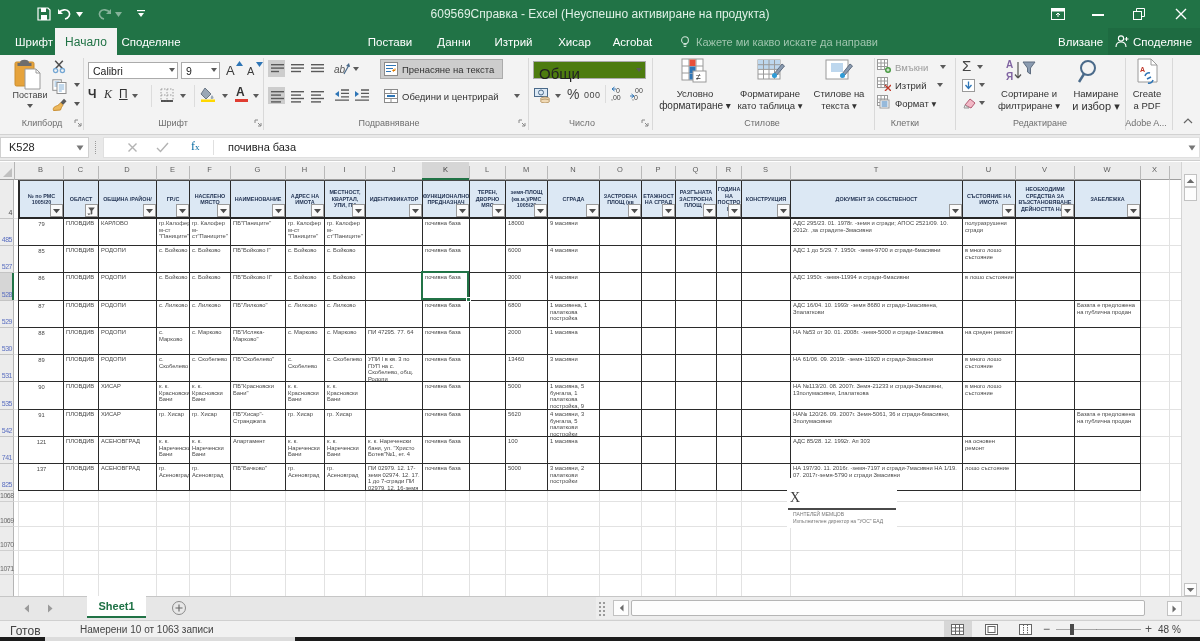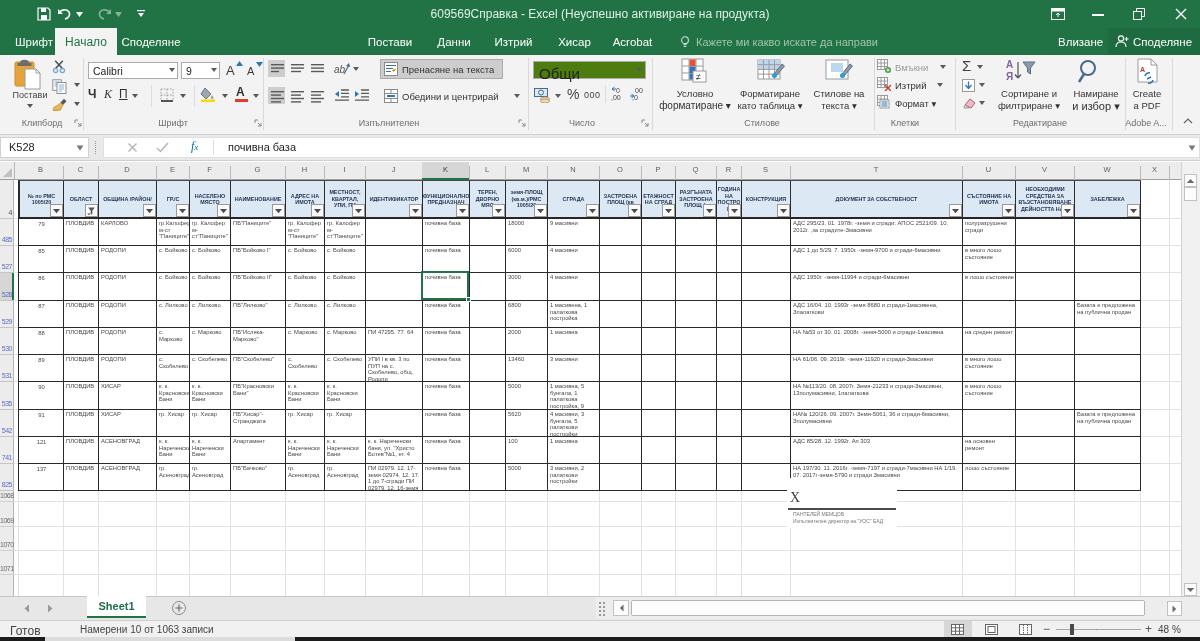--- a/index.html
+++ b/index.html
@@ -82,21 +82,21 @@
     <div class="sep" style="left:83px;top:3px;height:72px"></div>
     <div class="sep" style="left:263px;top:3px;height:72px"></div>
     <div class="sep" style="left:528px;top:3px;height:72px"></div>
     <div class="sep" style="left:652px;top:3px;height:72px"></div>
     <div class="sep" style="left:874px;top:3px;height:72px"></div>
     <div class="sep" style="left:955px;top:3px;height:72px"></div>
     <div class="sep" style="left:1125px;top:3px;height:72px"></div>
     <div class="sep" style="left:1172px;top:3px;height:72px"></div>
     <div class="rlabel" style="left:-13px;top:63px;width:110px">Клипборд</div>
     <div class="rlabel" style="left:118px;top:63px;width:110px">Шрифт</div>
-    <div class="rlabel" style="left:334px;top:63px;width:110px">Изпълнителен</div>
+    <div class="rlabel" style="left:334px;top:63px;width:110px">Подравняване</div>
     <div class="rlabel" style="left:527px;top:63px;width:110px">Число</div>
     <div class="rlabel" style="left:707px;top:63px;width:110px">Стилове</div>
     <div class="rlabel" style="left:850px;top:63px;width:110px">Клетки</div>
     <div class="rlabel" style="left:985px;top:63px;width:110px">Редактиране</div>
     <div class="rlabel" style="left:1091px;top:63px;width:110px">Adobe A...</div>
     <svg class="abs" style="left:74px;top:64px" width="8" height="8" viewBox="0 0 8 8">
       <path d="M1 1 H4 M1 1 V4" stroke="#888" fill="none"></path>
       <path d="M4 4 L7 7 M7 4 V7 H4" stroke="#888" fill="none"></path>
     </svg>
     <svg class="abs" style="left:254px;top:64px" width="8" height="8" viewBox="0 0 8 8">
@@ -396,21 +396,21 @@
     </svg>
     <div class="abs" style="left:95px;top:6px;width:3px;height:13px;border-left:1px dotted #9a9a9a"></div>
     <div class="abs" style="left:103px;top:2px;width:1097px;height:21px;background:#fff;border:1px solid #e0e0e0"></div>
     <div style="position:absolute;left:213px;top:5px;width:1px;height:15px;background:#e0e0e0"></div>
     <svg class="abs" style="left:127px;top:7px" width="11" height="11" viewBox="0 0 11 11">
       <path d="M1.5 1.5 L9.5 9.5 M9.5 1.5 L1.5 9.5" stroke="#b3b3b3" stroke-width="1.4"></path>
     </svg>
     <svg class="abs" style="left:156px;top:7px" width="13" height="11" viewBox="0 0 13 11">
       <path d="M1 6 L4.5 9.5 L12 1" stroke="#b3b3b3" stroke-width="1.4" fill="none"></path>
     </svg>
-    <div class="abs" style="left:191px;top:4px;font-size:12px;font-style:italic;color:#0369a1;font-family:'Liberation Serif',serif">f<span style="font-size:9px">x</span></div>
+    <div class="abs" style="left:191px;top:4px;font-size:12px;color:#0369a1;font-family:'Liberation Serif',serif">f<span style="font-size:9px">x</span></div>
     <div class="abs" style="left:228px;top:6px;font-size:11px;color:#222">почивна база</div>
     <svg class="abs" style="left:1188px;top:10px" width="8" height="6" viewBox="0 0 8 6">
       <path d="M0.5 0.5 h7 l-3.5 5z" fill="#777"></path>
     </svg>
   </div>
 <div style="position:absolute;left:0;top:161px;width:1200px;height:435px;background:#fff;overflow:hidden">
     <div style="position:relative;width:1200px;height:435px;margin-top:-161px">
       <div style="position:absolute;left:14px;top:218px;width:1167px;height:1px;background:#e2e2e2"></div>
       <div style="position:absolute;left:14px;top:245px;width:1167px;height:1px;background:#e2e2e2"></div>
       <div style="position:absolute;left:14px;top:272px;width:1167px;height:1px;background:#e2e2e2"></div>

